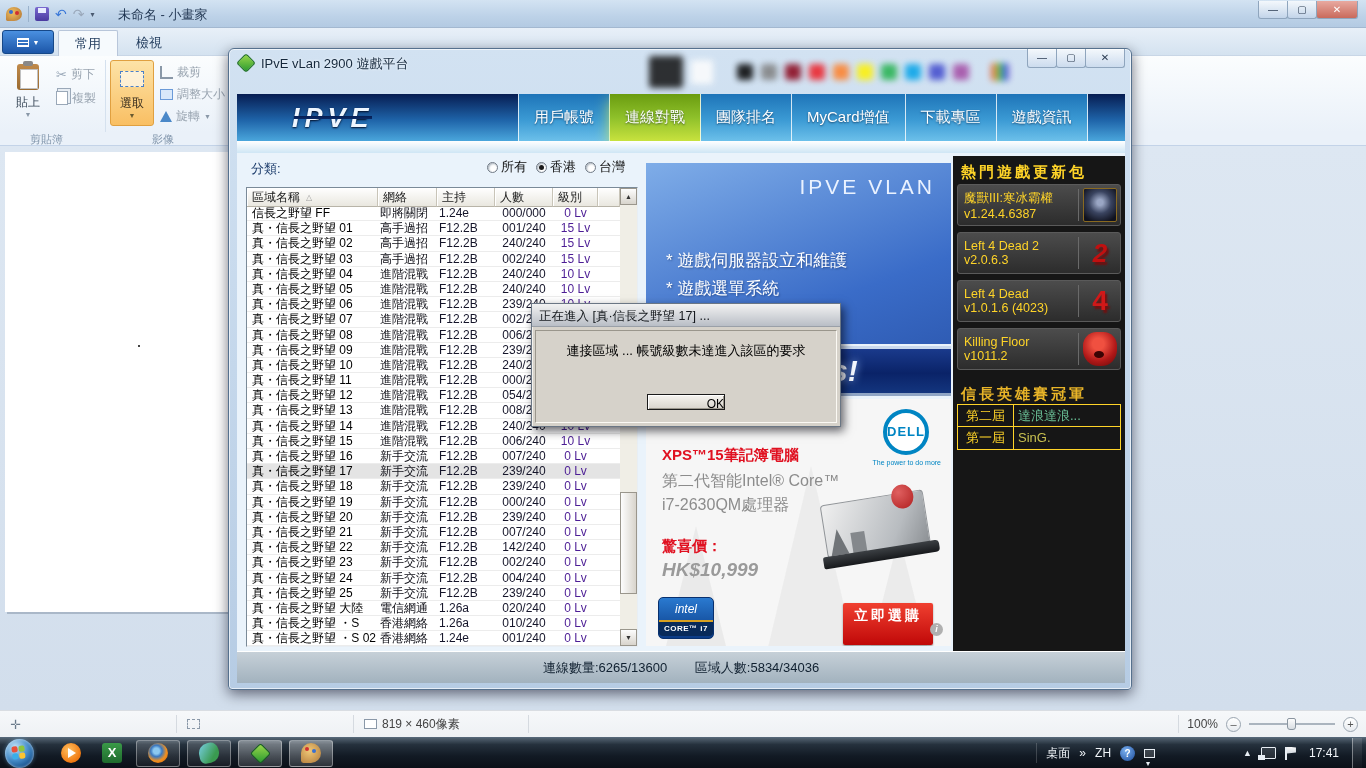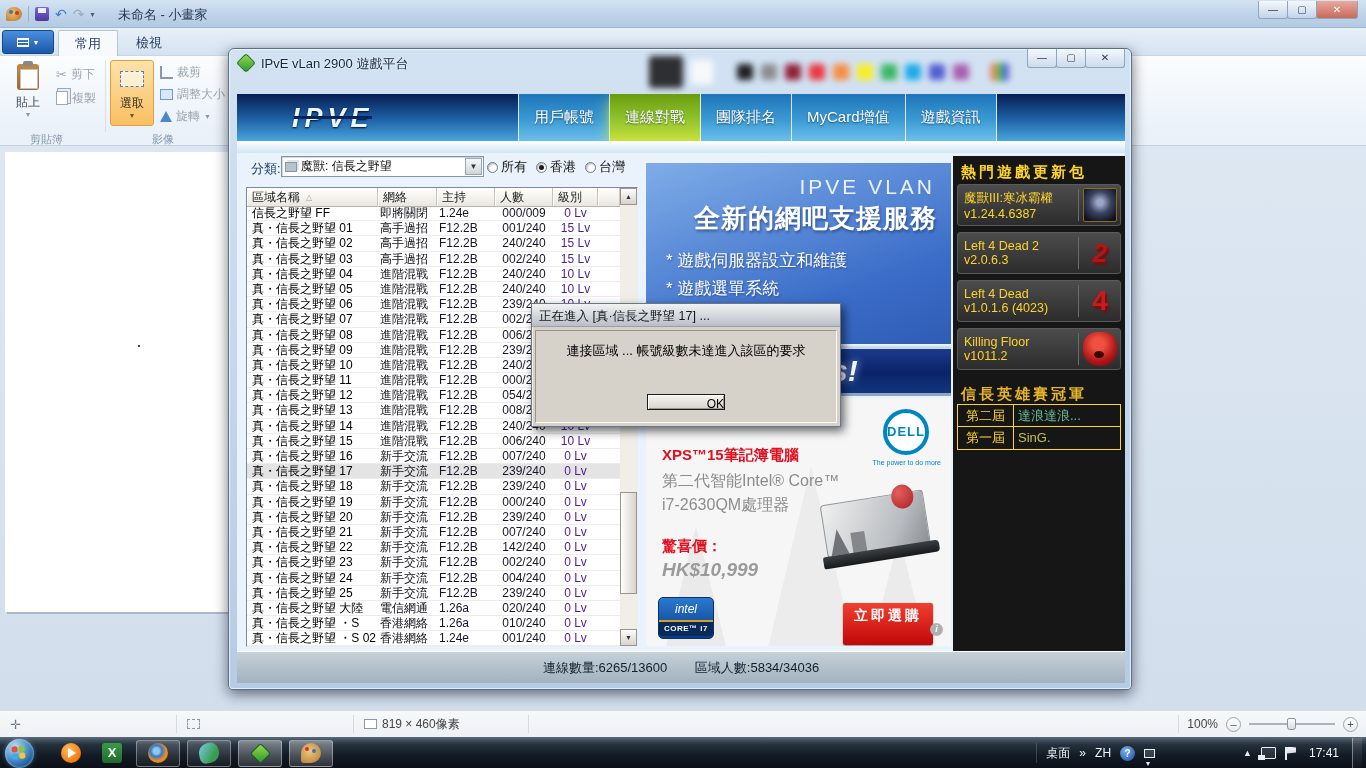--- a/index.html
+++ b/index.html
@@ -374,34 +374,30 @@
     </div>
 
     <div class="ip-content">
       <div class="ip-nav">
         <span class="ip-logo">IPVE</span>
         <div class="nav-menu">
             <div class="nav-item">用戶帳號</div>
             <div class="nav-item active">連線對戰</div>
             <div class="nav-item">團隊排名</div>
             <div class="nav-item">MyCard增值</div>
+            <div class="nav-item">下載專區</div>
             <div class="nav-item">遊戲資訊</div>
           </div>
       </div>
       <div class="ip-strip"></div>
 
       <div class="ip-main">
 
         <div class="filter-row">
           <span class="filter-label">分類:</span>
-          <div class="dropdown">
-            <span class="dd-icon"></span>
-            <span class="dd-value">魔獸: 信長之野望</span>
-            <span class="dd-btn">▼</span>
-          </div>
           <div class="radios">
               <span class="radio">
                 <span class="rdot"></span>
                 <span class="rlbl">所有</span>
               </span>
               <span class="radio">
                 <span class="rdot on"></span>
                 <span class="rlbl">香港</span>
               </span>
               <span class="radio">
@@ -419,21 +415,21 @@
                 <div class="th">主持</div>
                 <div class="th">人數</div>
                 <div class="th">級別</div>
                 <div class="th"></div>
               </div>
             <div class="tbody">
                 <div class="tr">
                   <div class="td td0">信長之野望 FF</div>
                   <div class="td td1">即將關閉</div>
                   <div class="td td2">1.24e</div>
-                  <div class="td td3">000/009</div>
+                  <div class="td td3">000/000</div>
                   <div class="td td4">0 Lv</div>
                   <div class="td"></div>
                 </div>
                 <div class="tr">
                   <div class="td td0">真・信長之野望 01</div>
                   <div class="td td1">高手過招</div>
                   <div class="td td2">F12.2B</div>
                   <div class="td td3">001/240</div>
                   <div class="td td4">15 Lv</div>
                   <div class="td"></div>
@@ -658,21 +654,20 @@
           </div>
           <div class="vscroll">
             <div class="sc-btn">▲</div>
             <div class="sc-thumb"></div>
             <div class="sc-btn dn">▼</div>
           </div>
         </div>
 
         <div class="banner">
           <div class="bn-t1">IPVE  VLAN</div>
-          <div class="bn-t2">全新的網吧支援服務</div>
           <div class="bn-bullets">
               <div class="bullet">*  遊戲伺服器設立和維護</div>
               <div class="bullet">*  遊戲選單系統</div>
               <div class="bullet">*  遊戲更新服務</div>
             </div>
         </div>
         <div class="joinbar">
           <span class="join-text">Join Us!</span>
         </div>
 

